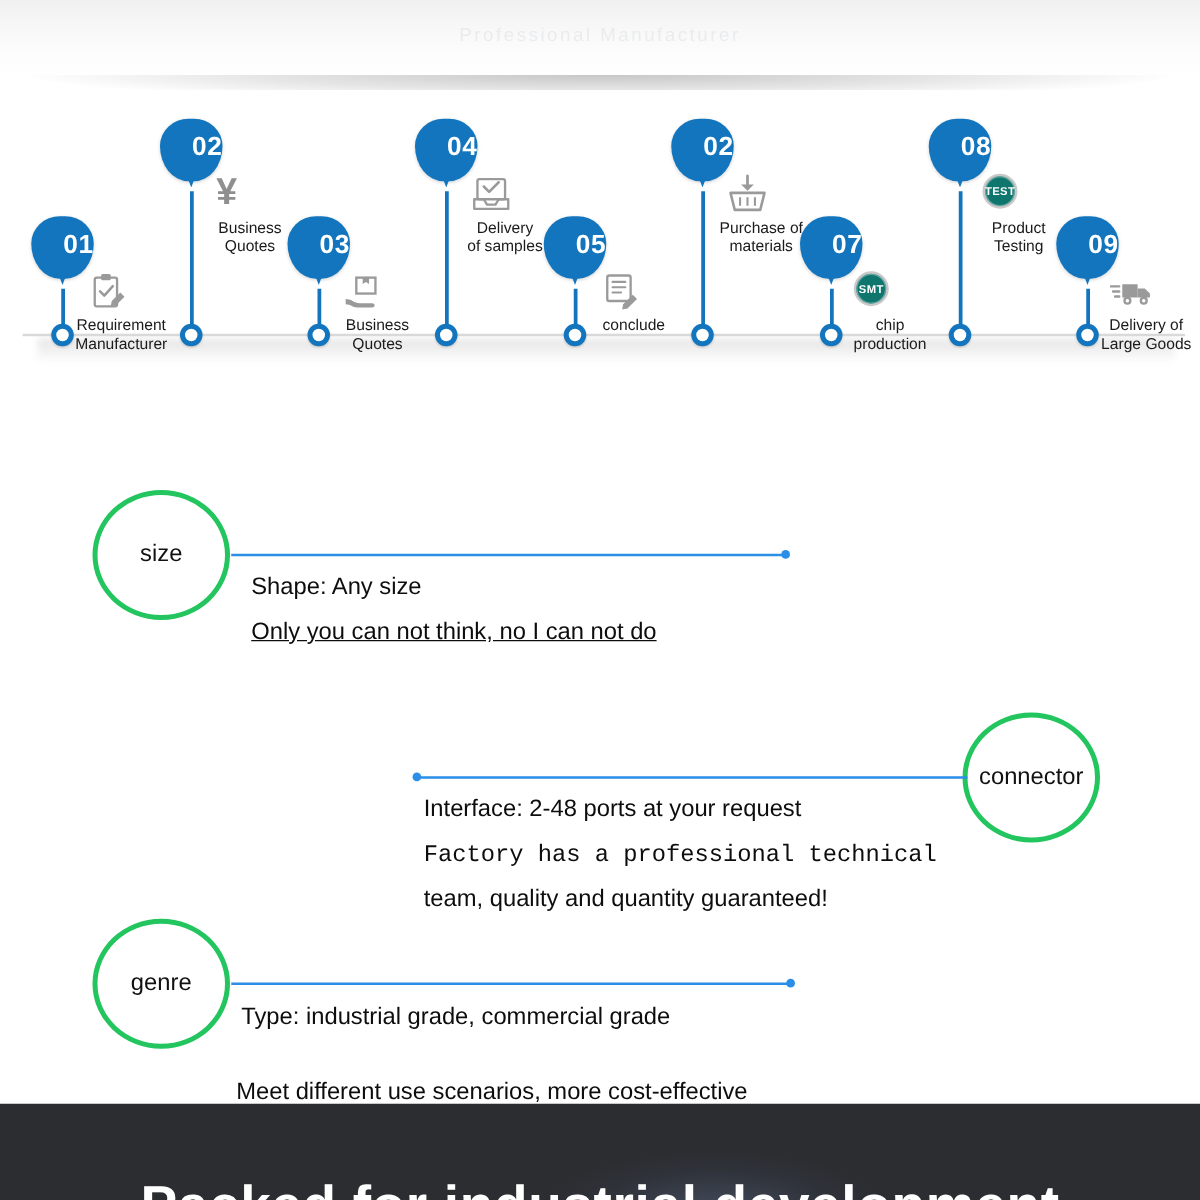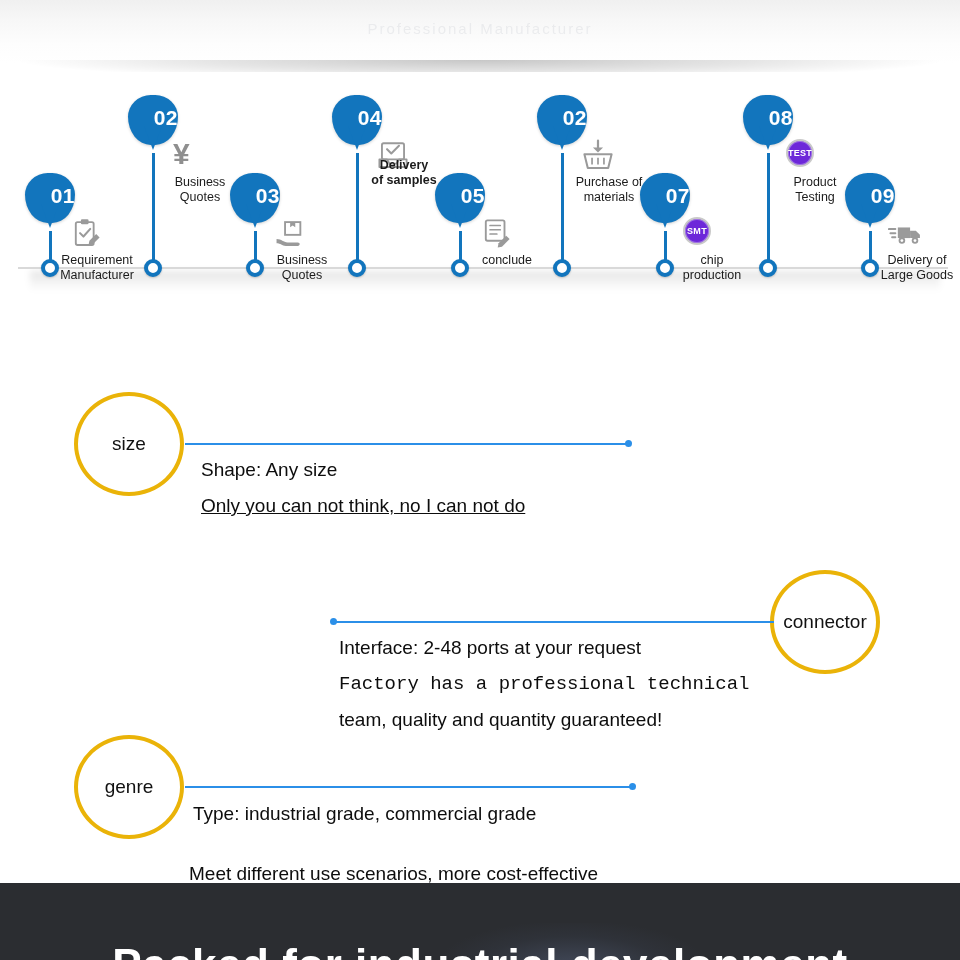--- a/index.html
+++ b/index.html
@@ -109,21 +109,21 @@
   .step-icon {
     position: absolute;
     width: 36px; height: 34px;
     color: #9a9a9a;
   }
   .step-icon svg { width: 100%; height: 100%; display: block; }
   .badge-icon {
     position: absolute;
     width: 28px; height: 28px;
     border-radius: 50%;
-    background: #6d28d9;
+    background: #0f766e;
     border: 2px solid #c9c9c9;
     color: #ffffff;
     font-size: 9px;
     font-weight: bold;
     display: flex;
     align-items: center;
     justify-content: center;
     letter-spacing: 0.3px;
     box-shadow: inset 0 0 0 1px rgba(255,255,255,0.35);
   }
@@ -133,21 +133,21 @@
     color: #8f8f8f;
     font-weight: bold;
     line-height: 1;
   }
 
   
   .feature { position: absolute; }
   .feature-circle {
     position: absolute;
     width: 110px; height: 104px;
-    border: 4px solid #eab308;
+    border: 4px solid #22c55e;
     border-radius: 50%;
     display: flex;
     align-items: center;
     justify-content: center;
   }
   .feature-circle span {
     font-size: 19px;
     color: #111111;
     white-space: nowrap;
   }
@@ -263,21 +263,21 @@
             <div class="pin-num">04</div>
           </div>
           <div class="node" style="top: 187px;"></div>
           <div class="step-icon" style="left: 18px; top: 67px;">
             <svg viewBox="0 0 40 40">
               <rect x="7" y="5" width="26" height="19" rx="2" fill="none" stroke="#9a9a9a" stroke-width="2.2"></rect>
               <path d="M13 12 l5 5 l9 -9" fill="none" stroke="#9a9a9a" stroke-width="2.4" stroke-linecap="round" stroke-linejoin="round"></path>
               <path d="M4 24 h9 l3 5 h8 l3 -5 h9 v9 H4 z" fill="none" stroke="#9a9a9a" stroke-width="2.2" stroke-linejoin="round"></path>
             </svg>
           </div>
-          <div class="step-label" style="left: -28px; width: 150px; top: 86px; font-weight: bold;">
+          <div class="step-label" style="left: -28px; width: 150px; top: 103px;">
             <div>Delivery</div>
             <div>of samples</div>
           </div>
         </div>
         <div class="step" style="left: 460px;">
           <div class="pin-stem" style="top: 159px; height: 38px;"></div>
           <div class="pin-head" style="top: 101px;">
             <div class="pin-num">05</div>
           </div>
           <div class="node" style="top: 187px;"></div>

